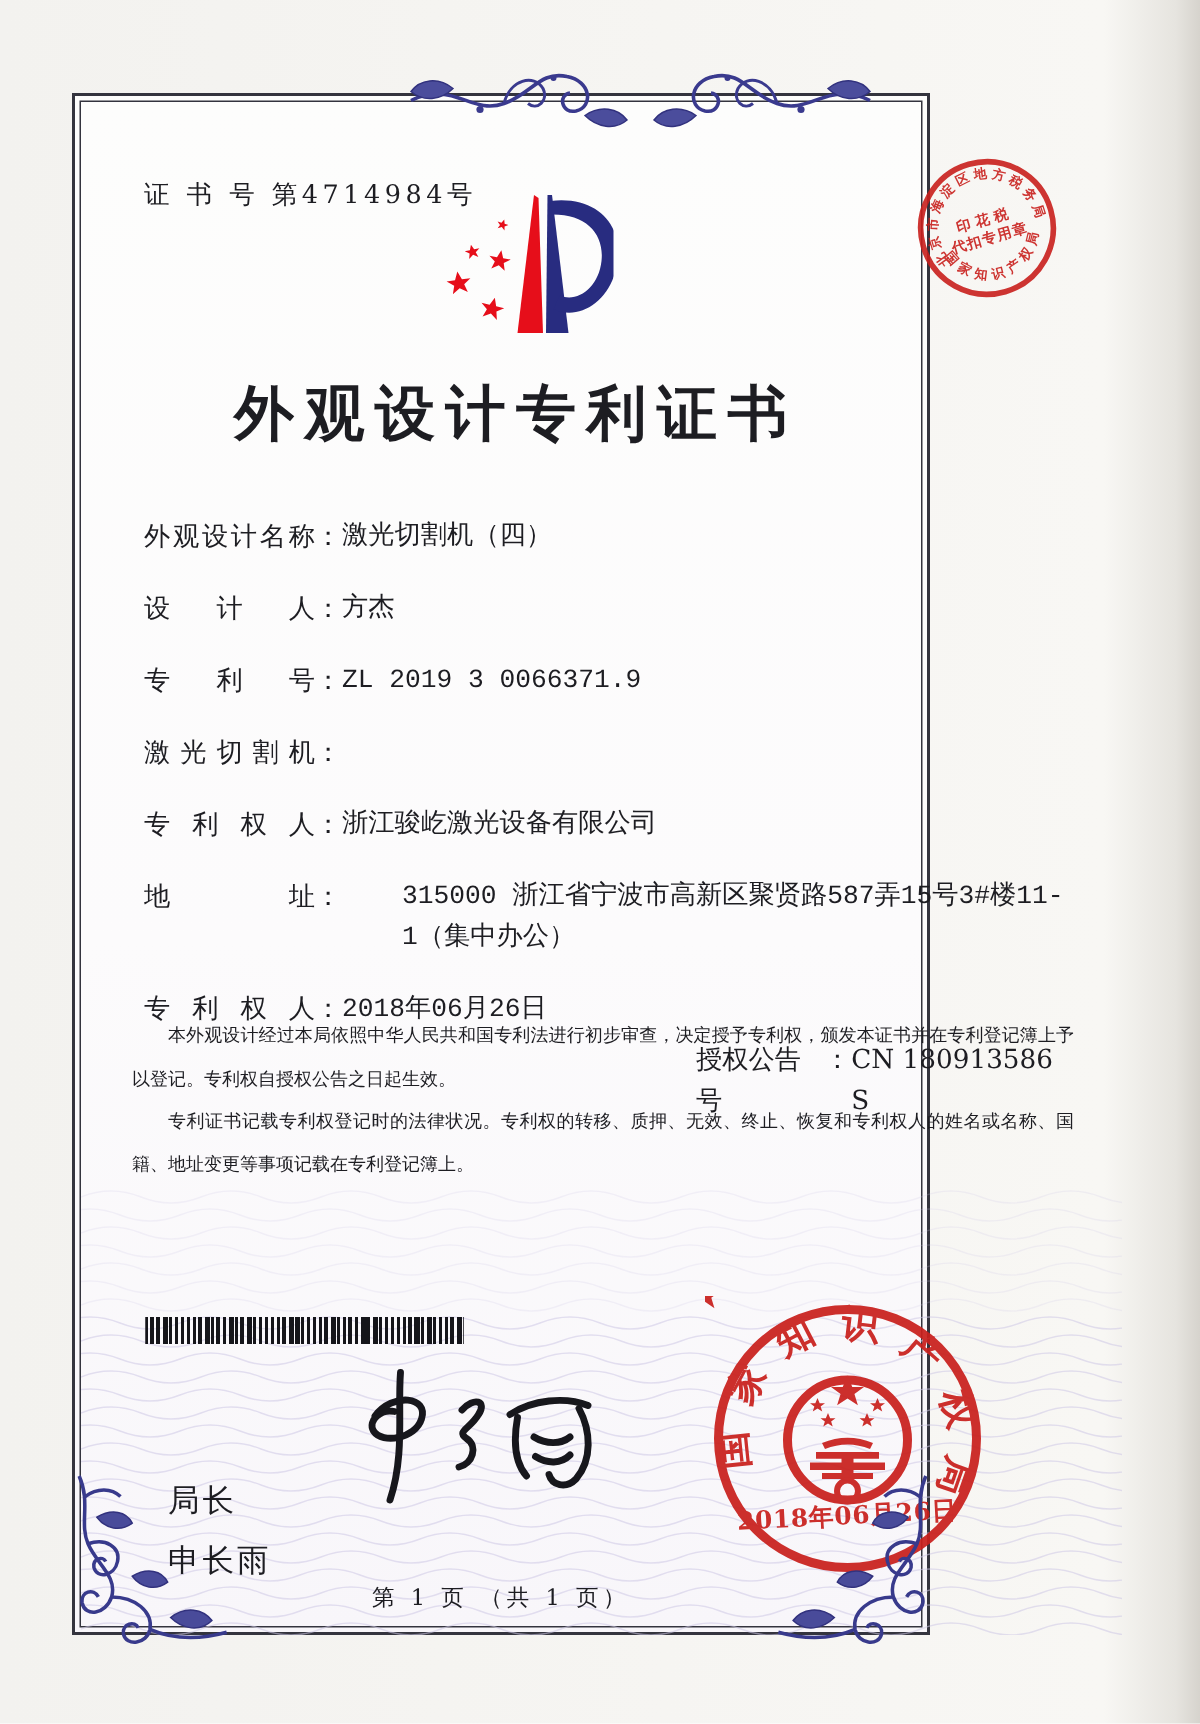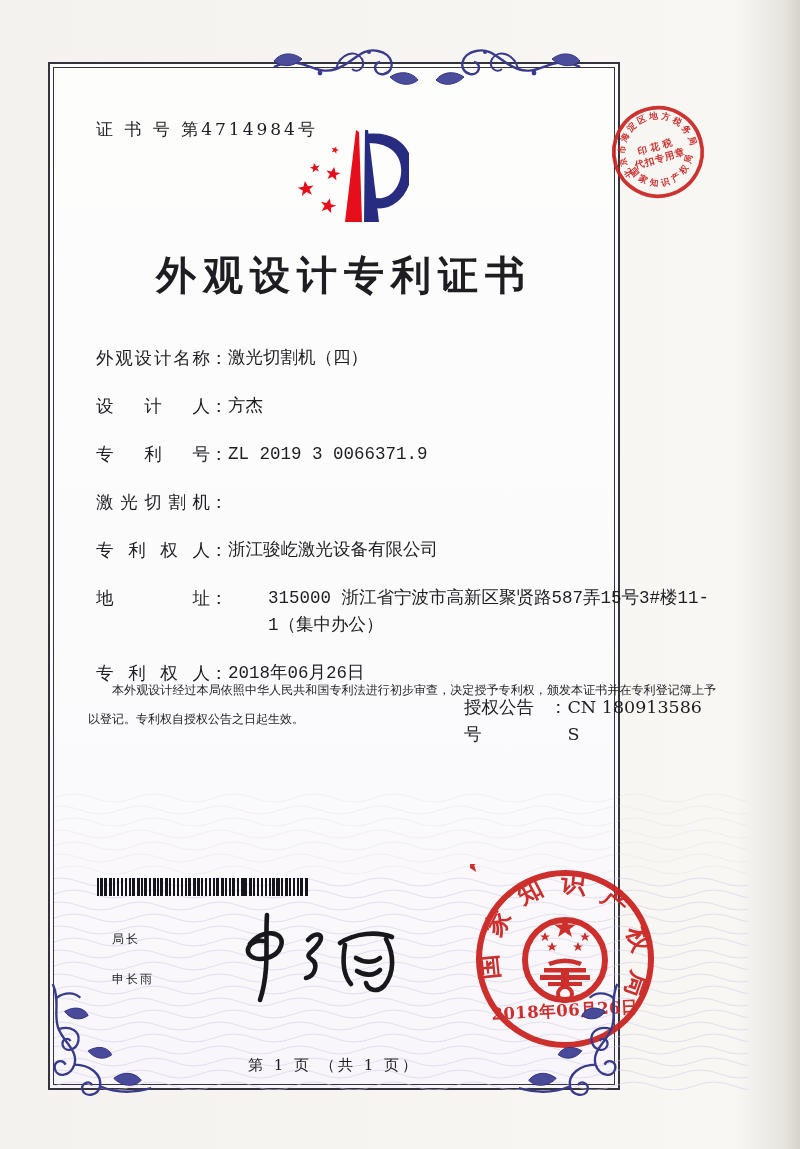--- a/index.html
+++ b/index.html
@@ -43,21 +43,21 @@
            font-size:12px; line-height:28.5px; text-align:justify; }
   .paras p { text-indent:2em; }
 
   .barcode { position:absolute; left:47px; top:814px; width:212px; height:18px;
     background-image:
       repeating-linear-gradient(90deg,#15151a 0 2px,rgba(0,0,0,0) 2px 4px),
       repeating-linear-gradient(90deg,#15151a 0 1px,rgba(0,0,0,0) 1px 7px),
       repeating-linear-gradient(90deg,rgba(0,0,0,0) 0 3px,#15151a 3px 4px,rgba(0,0,0,0) 4px 11px);
   }
 
-  .director { position:absolute; left:62px; top:856px; font-size:12px; letter-spacing:2px; line-height:40px;font-family:Liberation Mono, monospace; }
+  .director { position:absolute; left:62px; top:916px; font-size:21px; letter-spacing:2px; line-height:40px; }
   .signature { position:absolute; left:172px; top:846px; }
 
   .seal { position:absolute; left:420px; top:800px; opacity:.93; }
   .tax-stamp { position:absolute; left:558px; top:38px; transform:rotate(-16deg); opacity:.9; }
 
   .footer { position:absolute; left:0; right:0; top:992px; text-align:center;
             font-size:15px; letter-spacing:3px; }
 
   svg text { font-family:"DejaVu Serif","Liberation Serif",serif; }
 </style>
@@ -206,20 +206,21 @@
         <span class="grant-extra">
           <span>授权公告号</span>
             <span class="fcolon">：</span>
           <span>CN 180913586 S</span>
         </span>
       </div>
     </div>
 
     <div class="paras">
       <p>本外观设计经过本局依照中华人民共和国专利法进行初步审查，决定授予专利权，颁发本证书并在专利登记簿上予以登记。专利权自授权公告之日起生效。</p>
+      <p>专利证书记载专利权登记时的法律状况。专利权的转移、质押、无效、终止、恢复和专利权人的姓名或名称、国籍、地址变更等事项记载在专利登记簿上。</p>
     </div>
 
     <div class="barcode"></div>
 
     <div class="director">
       <div>局长</div>
       <div>申长雨</div>
     </div>
 
     <svg class="signature" width="200" height="96" viewBox="0 0 200 96" aria-hidden="true">

